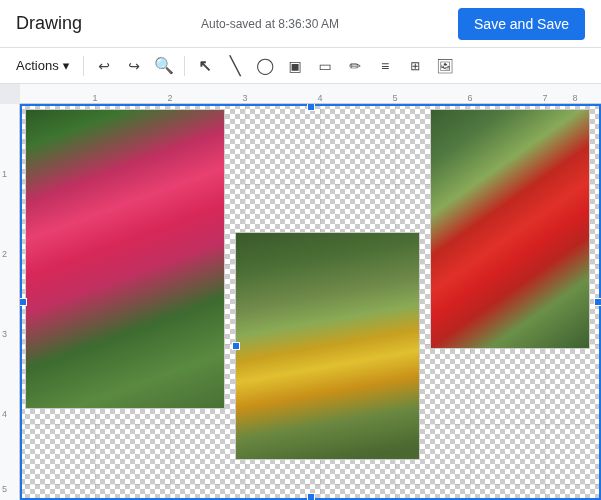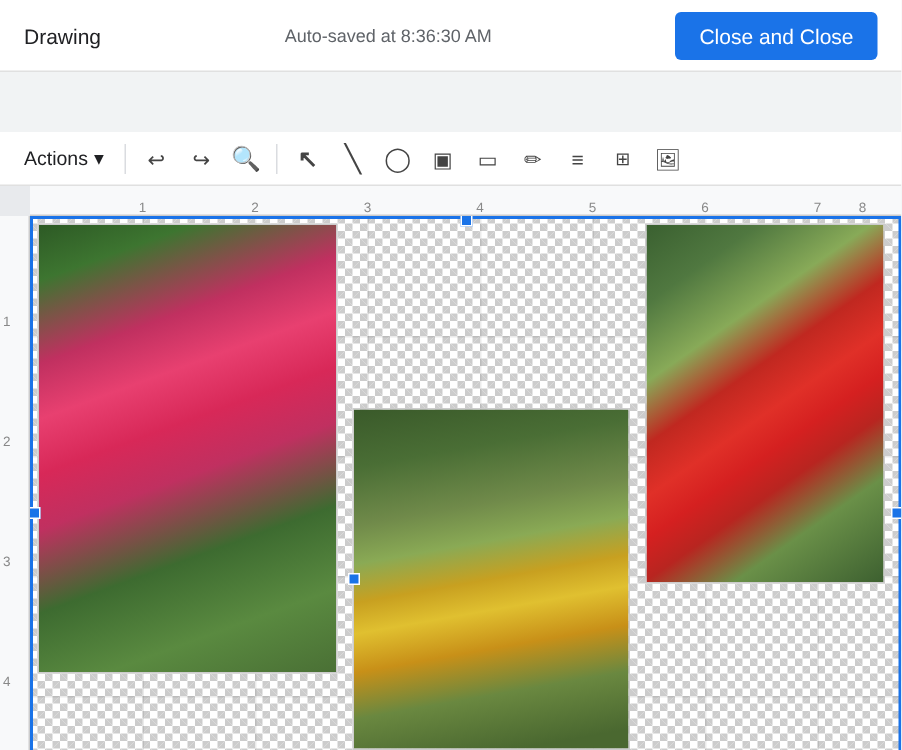--- a/index.html
+++ b/index.html
@@ -14,21 +14,21 @@
       padding: 0 16px;
       height: 48px;
       border-bottom: 1px solid #e0e0e0;
     }
     #header-left {
       display: flex;
       align-items: center;
       gap: 8px;
     }
     #app-title {
-      font-size: 14px;
+      font-size: 18px;
       font-weight: 400;
       color: #202124;
     }
     #autosave {
       font-size: 12px;
       color: #5f6368;
       margin-left: 0;
     }
     #save-close-btn {
       background: #1a73e8;
@@ -43,21 +43,20 @@
 
     
     #toolbar {
       display: flex;
       align-items: center;
       background: #fff;
       border-bottom: 1px solid #e0e0e0;
       padding: 4px 8px;
       height: 36px;
       gap: 2px;
-      margin-top: 40px;
     }
     .toolbar-btn {
       display: flex;
       align-items: center;
       justify-content: center;
       width: 28px;
       height: 28px;
       border: none;
       background: transparent;
       border-radius: 3px;
@@ -210,21 +209,21 @@
     }
   </style>
 </head>
 <body>
 
 <div id="header">
   <div id="header-left">
     <span id="app-title">Drawing</span>
   </div>
   <span id="autosave">Auto-saved at 8:36:30 AM</span>
-  <button id="save-close-btn">Close and Close</button>
+  <button id="save-close-btn">Save and Save</button>
 </div>
 
 <div id="toolbar">
   <button id="actions-btn">
     <span>Actions</span>
     <span>▾</span>
   </button>
   <div class="toolbar-divider"></div>
   <button class="toolbar-btn" title="Undo">↩</button>
   <button class="toolbar-btn" title="Redo">↪</button>

